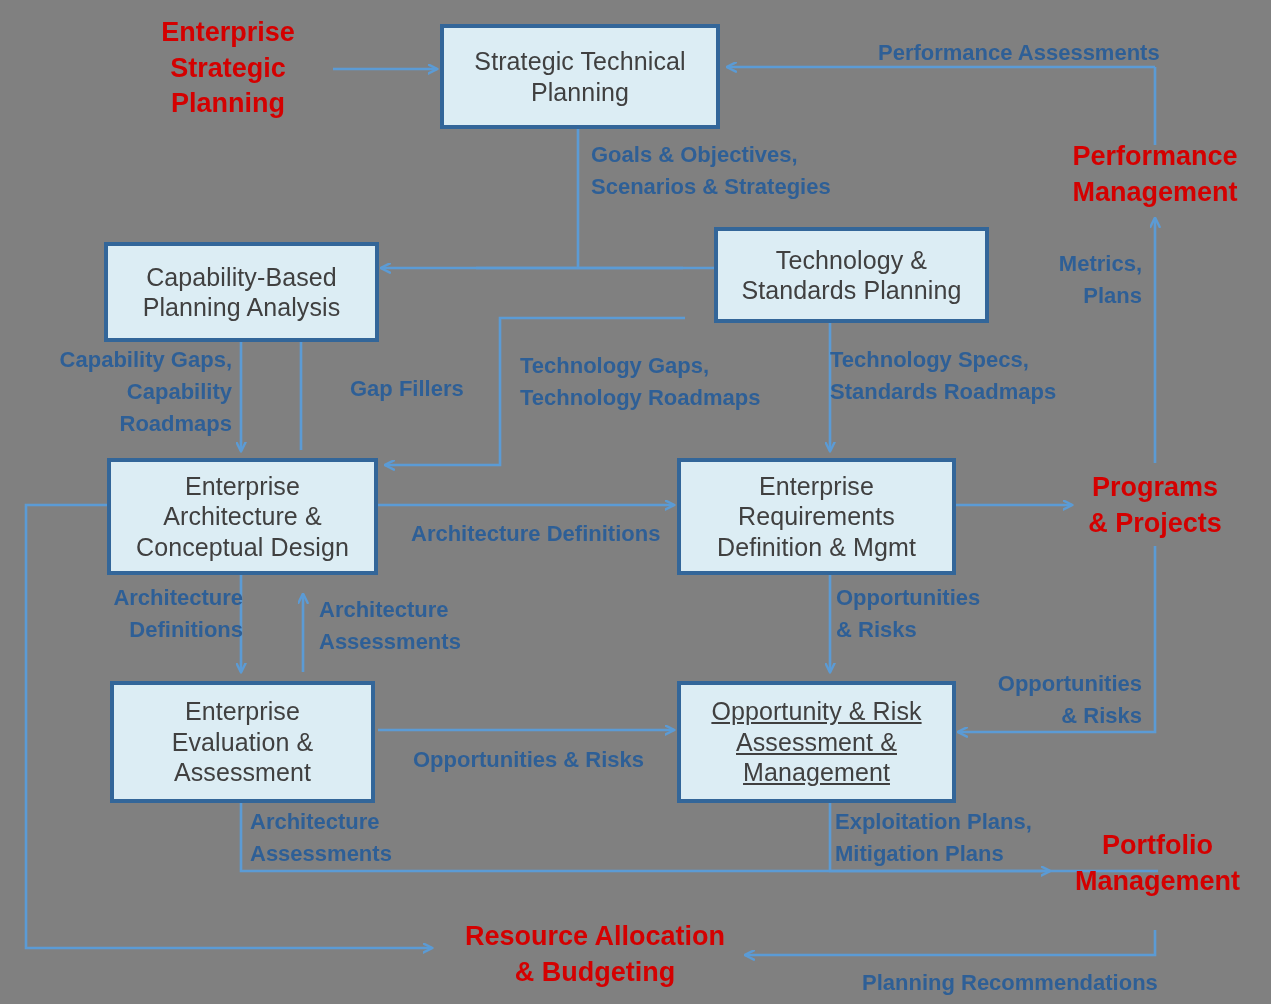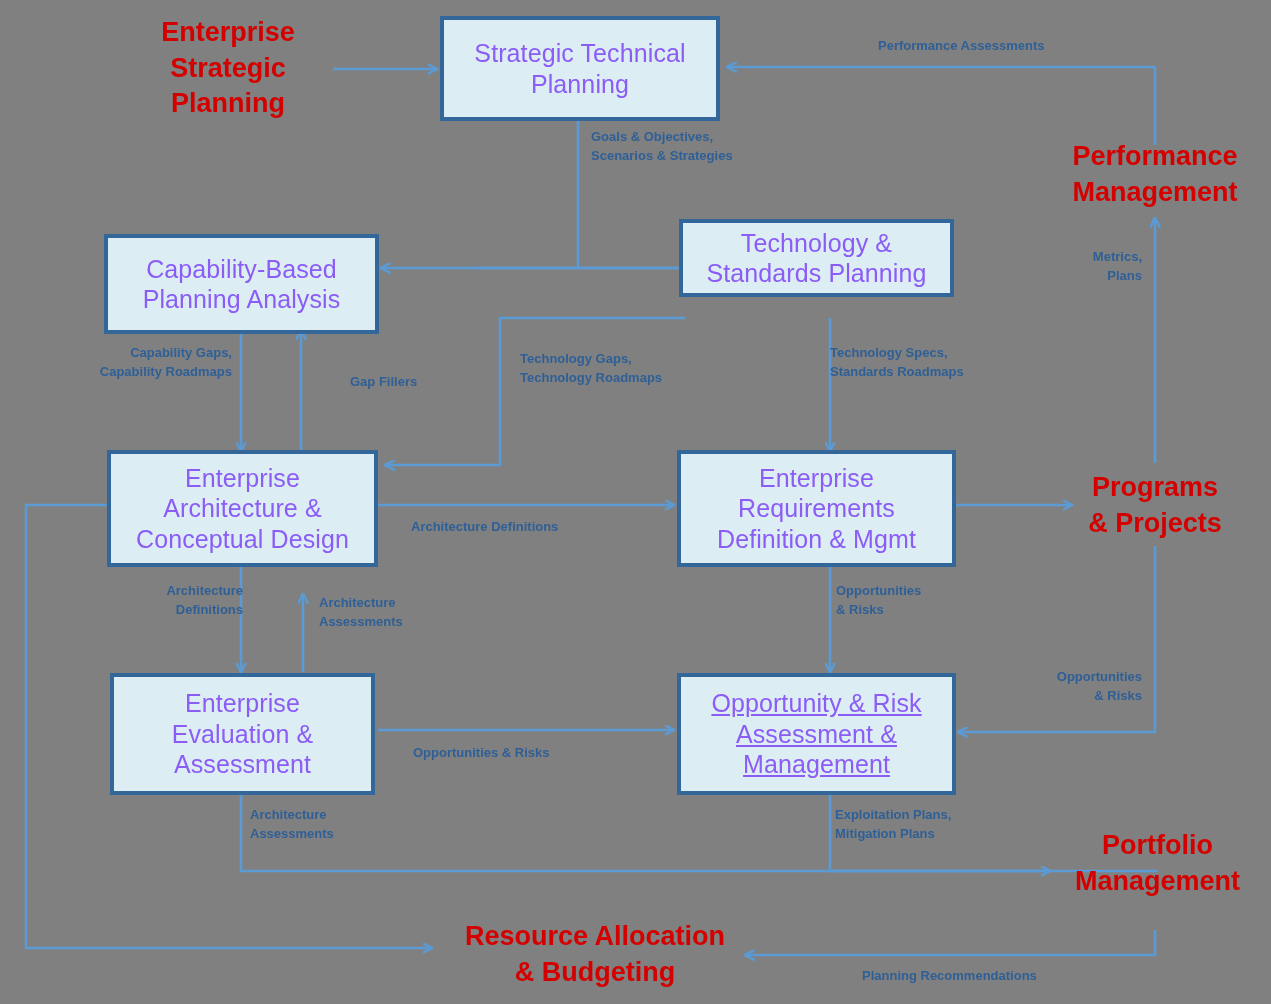--- a/index.html
+++ b/index.html
@@ -20,45 +20,46 @@
     left: 0; top: 0;
     width: 1271px;
     height: 1004px;
     pointer-events: none;
   }
   .node {
     position: absolute;
     box-sizing: border-box;
     background: #dcedf4;
     border: 4px solid #336699;
-    color: #8b5cf6;
+    color: #404040;
     display: flex;
     align-items: center;
     justify-content: center;
     text-align: center;
     font-size: 25px;
     line-height: 1.22;
     font-weight: 400;
     letter-spacing: 0.1px;
+    margin-top: 8px;
   }
   .node span { display: block; padding: 0 6px; }
   .ext-label {
     position: absolute;
     color: #d40000;
     font-weight: bold;
     font-size: 27px;
     line-height: 1.32;
     text-align: center;
     white-space: pre-line;
   }
   .edge-label {
     position: absolute;
     color: #2e5f96;
     font-weight: bold;
-    font-size: 13px;
+    font-size: 22px;
     line-height: 1.45;
     white-space: pre-line;
   }
   .edge-label.right { text-align: right; }
   .edge-label.center { text-align: right; }
 </style>
 </head>
 <body>
 
 <div id="canvas">
@@ -120,21 +121,21 @@
   <div class="node" style="left:440px; top:16px; width:280px; height:105px;">
     <span style="white-space: pre-line;">Strategic Technical
 Planning</span>
   </div>
 
   <div class="node" style="left:104px; top:234px; width:275px; height:100px;">
     <span style="white-space: pre-line;">Capability-Based
 Planning Analysis</span>
   </div>
 
-  <div class="node" style="left:679px; top:219px; width:275px; height:78px;">
+  <div class="node" style="left:714px; top:219px; width:275px; height:96px;">
     <span style="white-space: pre-line;">Technology &amp;
 Standards Planning</span>
   </div>
 
   <div class="node" style="left:107px; top:450px; width:271px; height:117px;">
     <span style="white-space: pre-line;">Enterprise
 Architecture &amp;
 Conceptual Design</span>
   </div>
 
@@ -167,21 +168,21 @@
 &amp; Projects</div>
 
   <div class="ext-label" style="left: 1050px; top: 828px; width: 215px; white-space: pre-line;">Portfolio
 Management</div>
 
   <div class="ext-label" style="left: 435px; top: 919px; width: 320px; white-space: pre-line;">Resource Allocation
 &amp; Budgeting</div>
 
   <div class="edge-label" style="left: 878px; top: 37px; white-space: pre-line;">Performance Assessments</div>
 
-  <div class="edge-label" style="left: 591px; top: 128px; white-space: pre-line;">Goals &amp; Objectives,
+  <div class="edge-label" style="left: 591px; top: 139px; white-space: pre-line;">Goals &amp; Objectives,
 Scenarios &amp; Strategies</div>
 
   <div class="edge-label right" style="left: 1020px; top: 248px; width: 122px; white-space: pre-line;">Metrics,
 Plans</div>
 
   <div class="edge-label center" style="left: 12px; top: 344px; width: 220px; white-space: pre-line;">Capability Gaps,
 Capability Roadmaps</div>
 
   <div class="edge-label" style="left: 318px; top: 373px; white-space: pre-line; margin-left: 32px;">Gap Fillers</div>
 

